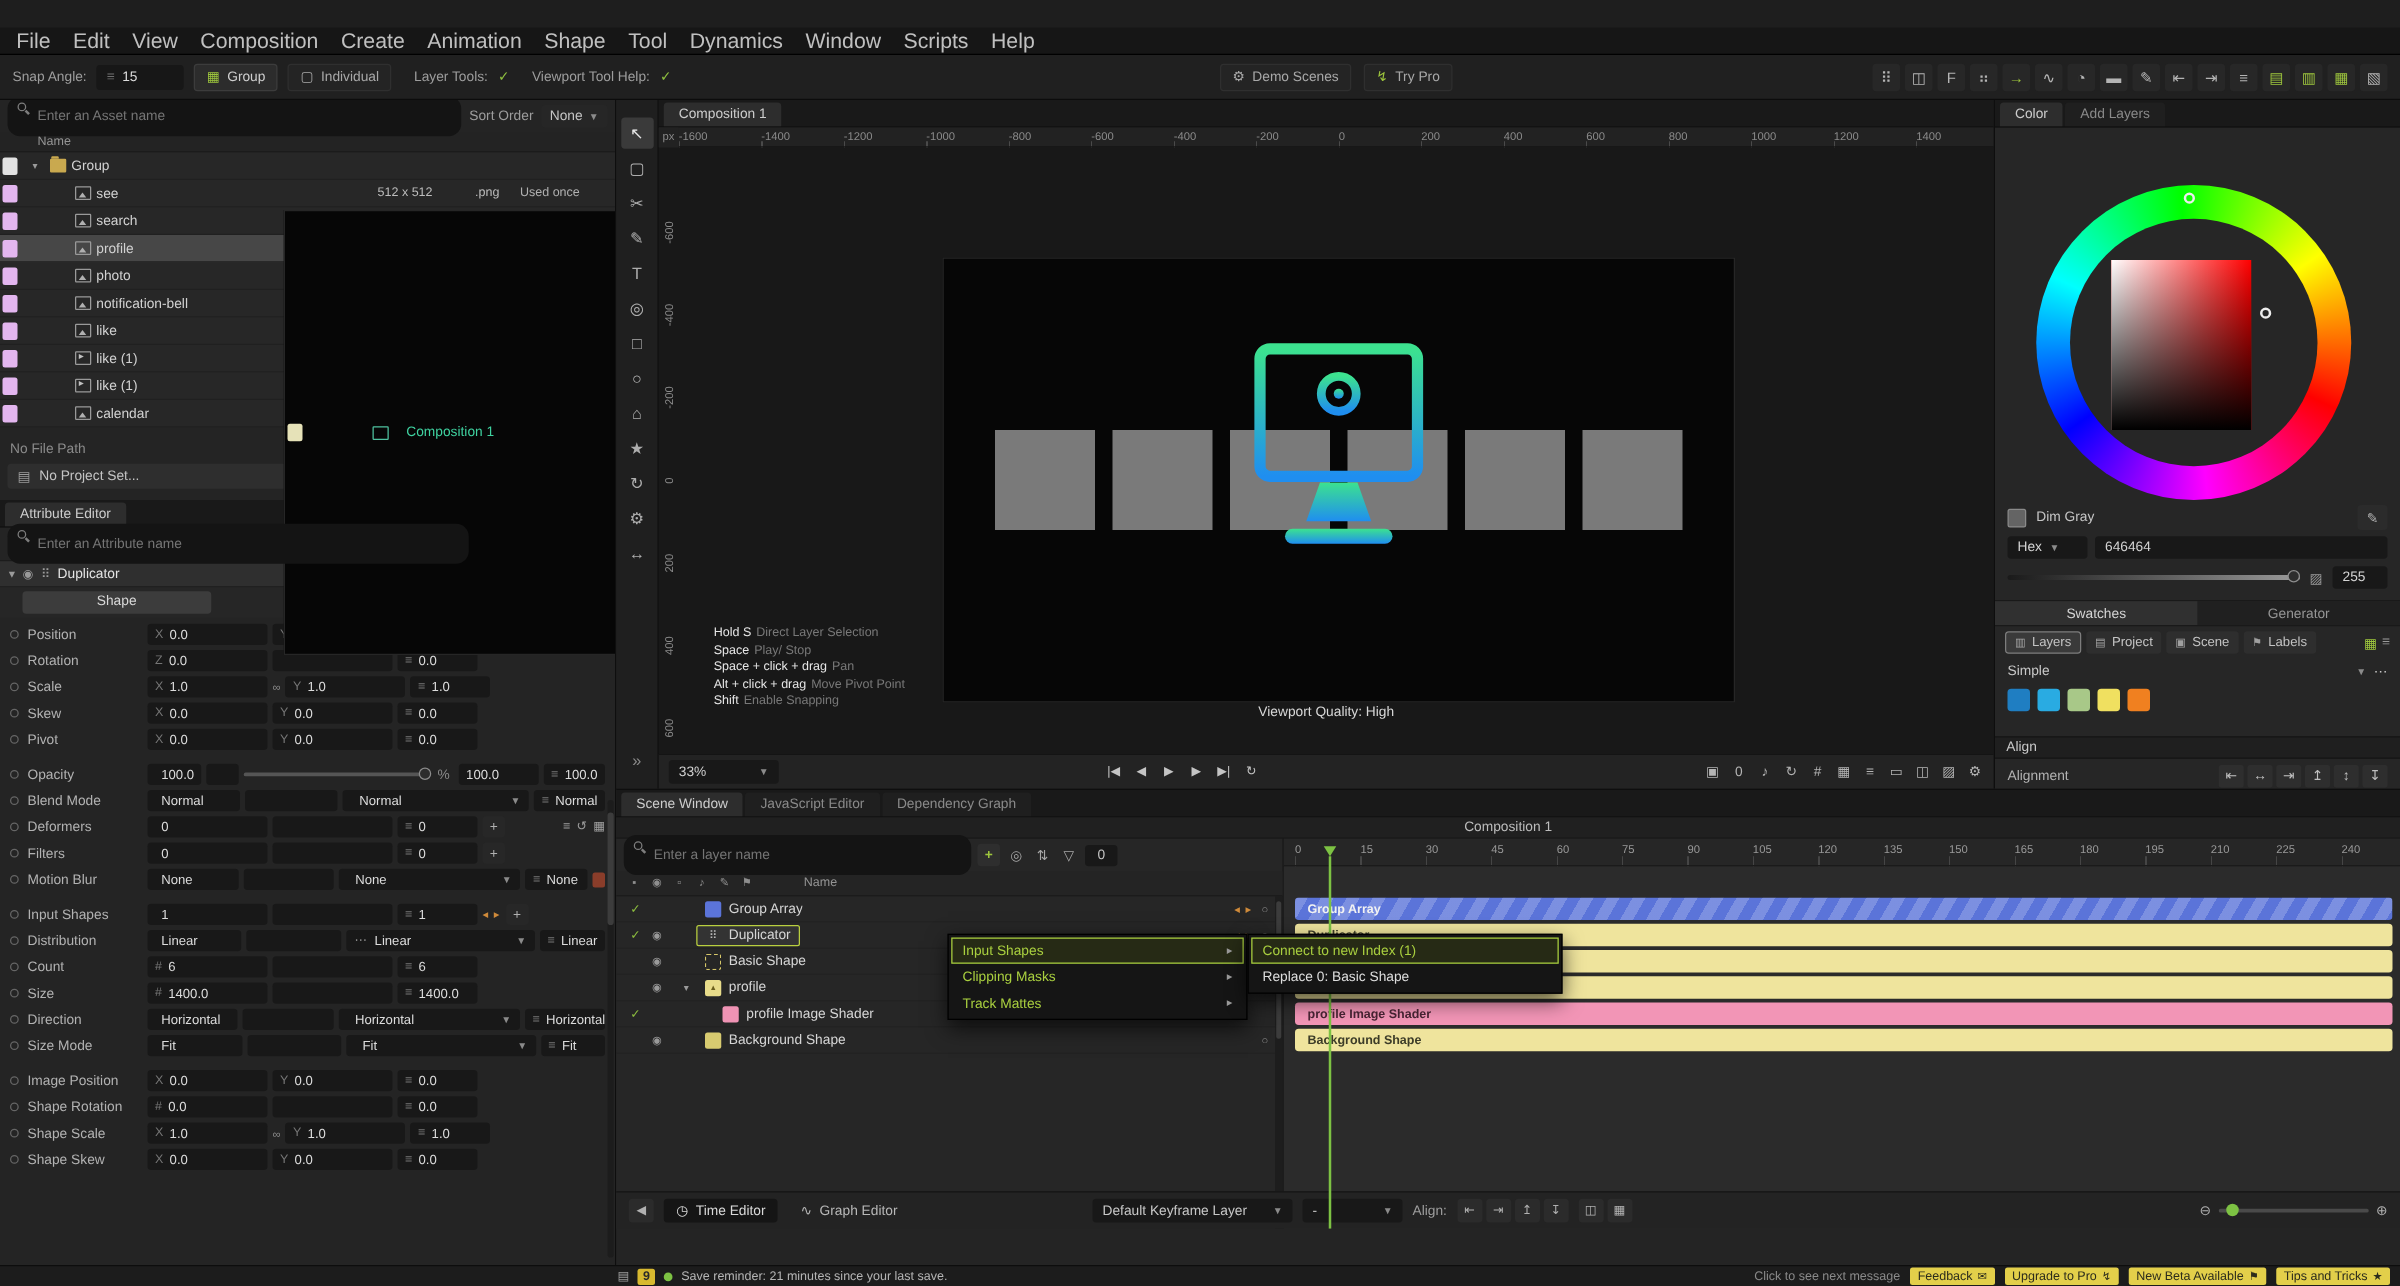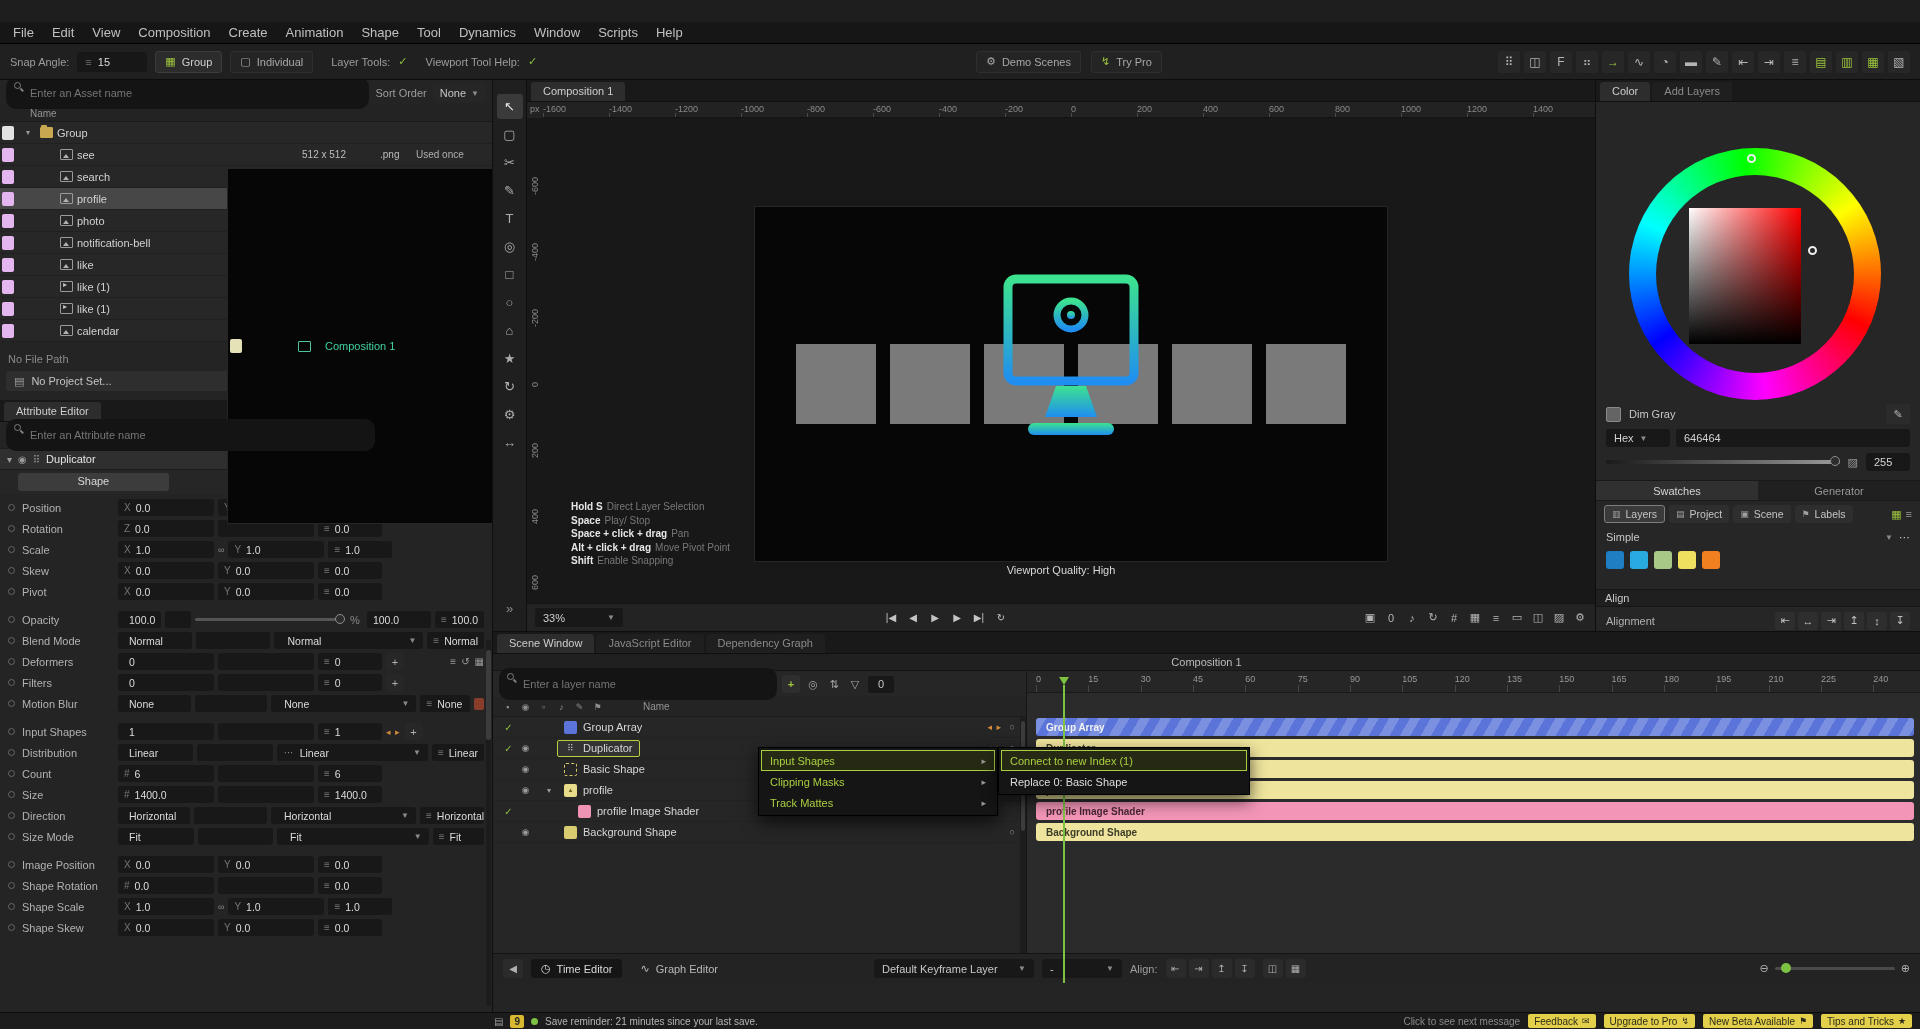--- a/index.html
+++ b/index.html
@@ -10,21 +10,21 @@
 
   
   #titlebar{position:absolute;left:0;top:0;width:1920px;height:22px;background:#070707;display:flex;align-items:center;padding:0 8px;gap:8px}
   .app-logo{width:12px;height:12px;border-radius:3px;background:#7dc243}
   .title-text{font-size:11px;color:#cfcfcf;white-space:nowrap}
   .win-controls{margin-left:auto;display:flex}
   .win-btn{width:36px;height:22px;display:flex;align-items:center;justify-content:center;color:#cfcfcf;font-size:11px}
 
   
   #menubar{position:absolute;left:0;top:22px;width:1920px;height:22px;background:#161616;border-bottom:1px solid #000;display:flex;align-items:center;padding:0 4px}
-  .menu-item{padding:3px 9px;color:#c0c0c0;font-size:13px}
+  .menu-item{padding:3px 9px;color:#c0c0c0;font-size:17px}
 
   
   #toolbar{position:absolute;left:0;top:44px;width:1920px;height:36px;background:#202020;border-bottom:1px solid #0c0c0c;display:flex;align-items:center;padding:0 10px;gap:8px}
   .tb-label{color:#9d9d9d}
   .tb-field{background:#171717;border-radius:3px;height:20px;display:flex;align-items:center;gap:6px;padding:0 8px;color:#ddd}
   .tb-field .pfx{color:#6f6f6f}
   .tb-btn{background:#2c2c2c;border:1px solid #3c3c3c;border-radius:3px;height:22px;display:flex;align-items:center;gap:6px;padding:0 9px;color:#cfcfcf}
   .tb-btn.dim{background:#242424;border-color:#2f2f2f;color:#a8a8a8}
   .tb-check{color:#8ebf3f;font-weight:bold}
   .tb-green{color:#9dc53d}
@@ -133,21 +133,21 @@
     background-image:repeating-linear-gradient(to right,#4a4a4a 0 1px,transparent 1px 66px);background-position:16px 0;background-size:100% 5px;background-repeat:no-repeat;background-position-y:11px}
   .hcorner{position:absolute;left:0;top:0;width:16px;height:16px;background:#222;color:#8a8a8a;font-size:9px;padding:2px 0 0 3px;z-index:2}
   .hnums{display:flex;padding-left:16px}
   .hnum{width:66px;flex:none;color:#8a8a8a;font-size:9px;padding-top:2px}
   .vruler{position:absolute;left:0;top:35px;width:16px;display:flex;flex-direction:column;z-index:2}
   .vnum{height:66px;display:flex;align-items:center;justify-content:center;color:#8a8a8a;font-size:9px;writing-mode:vertical-rl;transform:rotate(180deg)}
   .comp{position:absolute;left:227px;top:88px;width:634px;height:356px;background:#060606;border:1px solid #262626;display:flex;align-items:center;justify-content:center;gap:14px}
   .gsq{width:80px;height:80px;background:#7a7a7a;flex:none}
   .monitor{position:absolute;left:50%;top:50%;transform:translate(-50%,-52%)}
   .hints{position:absolute;left:44px;top:382px;font-size:10px;line-height:13.5px;z-index:3}
-  .hints b{color:#e6e6e6;font-weight:bold}
+  .hints b{color:#e6e6e6;font-weight:normal}
   .hints span{color:#787878;margin-left:4px}
   .quality{position:absolute;left:0;right:0;top:446px;text-align:center;color:#d8d8d8;font-size:11px;z-index:3}
   .vpbar{height:28px;background:#232323;border-top:1px solid #141414;display:flex;align-items:center;gap:6px;padding:0 8px}
   .zoom-dd{width:88px;background:#181818;border-radius:3px;height:19px;display:flex;align-items:center;padding:0 8px;color:#cfcfcf;gap:6px}
   .zoom-dd .chev{margin-left:auto}
   .playback{position:absolute;left:354px;display:flex;gap:2px}
   .pb-btn{min-width:20px;height:20px;display:flex;align-items:center;justify-content:center;color:#c4c4c4;font-size:10px;padding:0 2px}
   .vp-tools{margin-left:auto;display:flex;gap:7px;align-items:center}
   .vp-tool{color:#b4b4b4;font-size:11px;display:flex;align-items:center;justify-content:center;min-width:14px;height:20px}
 

